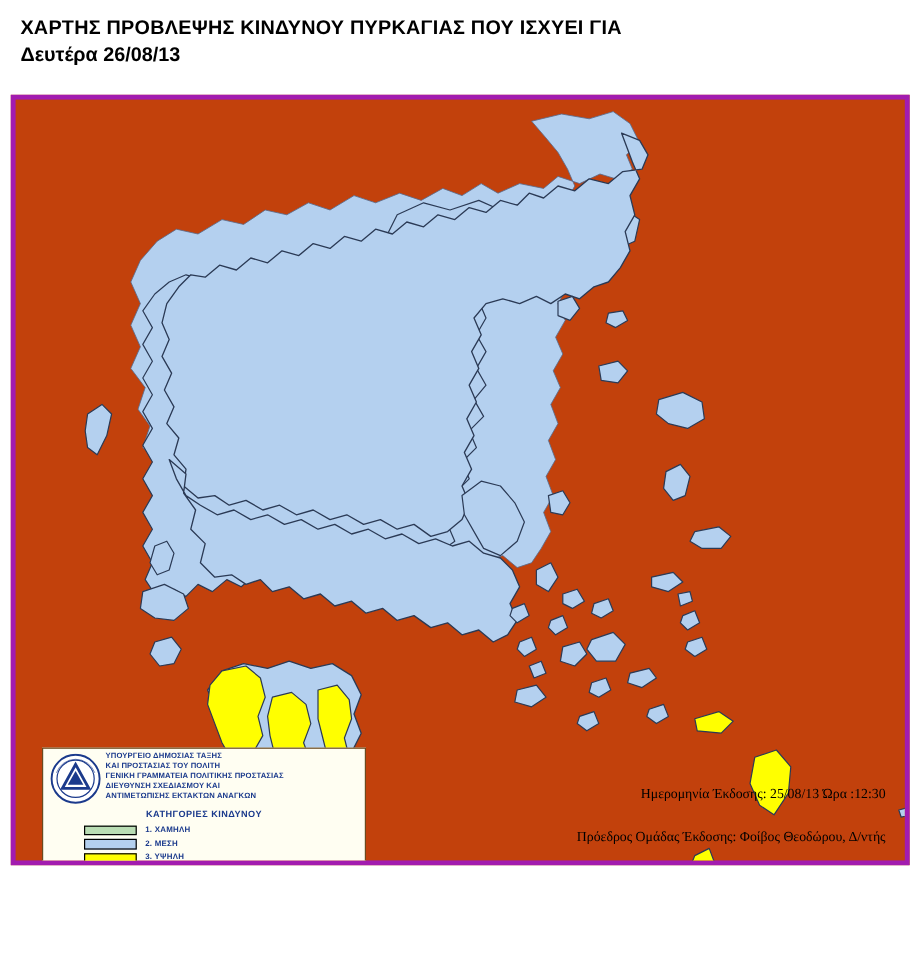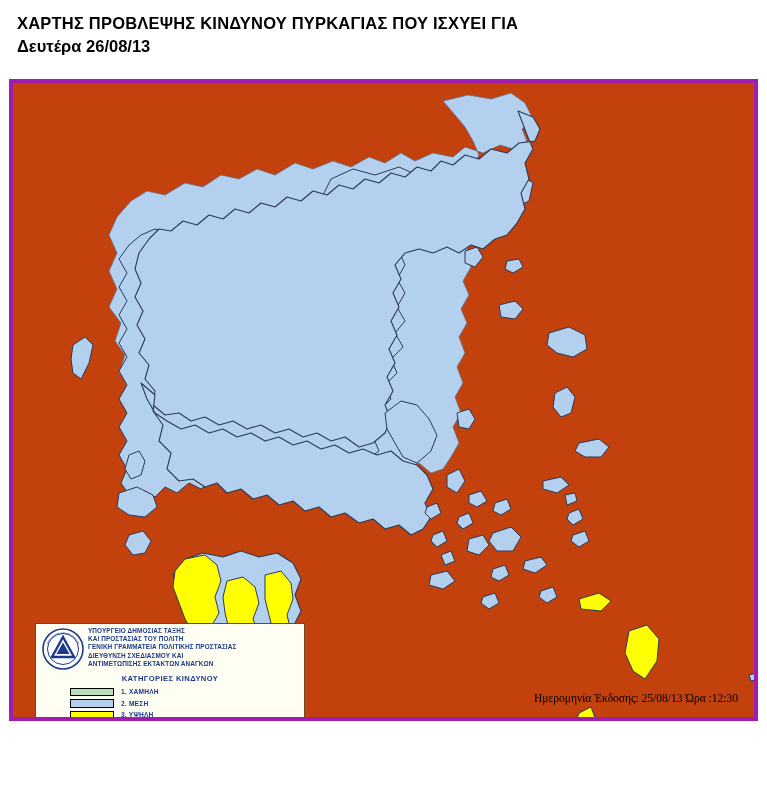--- a/index.html
+++ b/index.html
@@ -187,16 +187,17 @@
       </div>
 
       <div class="bounds-row">
         <span class="bounds-line"></span>
         <span class="bounds-label">ΟΡΙΑ ΔΑΣΙΚΩΝ ΥΠΗΡΕΣΙΩΝ</span>
       </div>
     </div>
 
     <div class="footer">
       <div>Ημερομηνία Έκδοσης: 25/08/13  Ώρα :12:30</div>
+      <div>Πρόεδρος Ομάδας Έκδοσης: Φοίβος Θεοδώρου, Δ/ντής</div>
     </div>
 
   </div>
 </div>
 
 </body></html>

